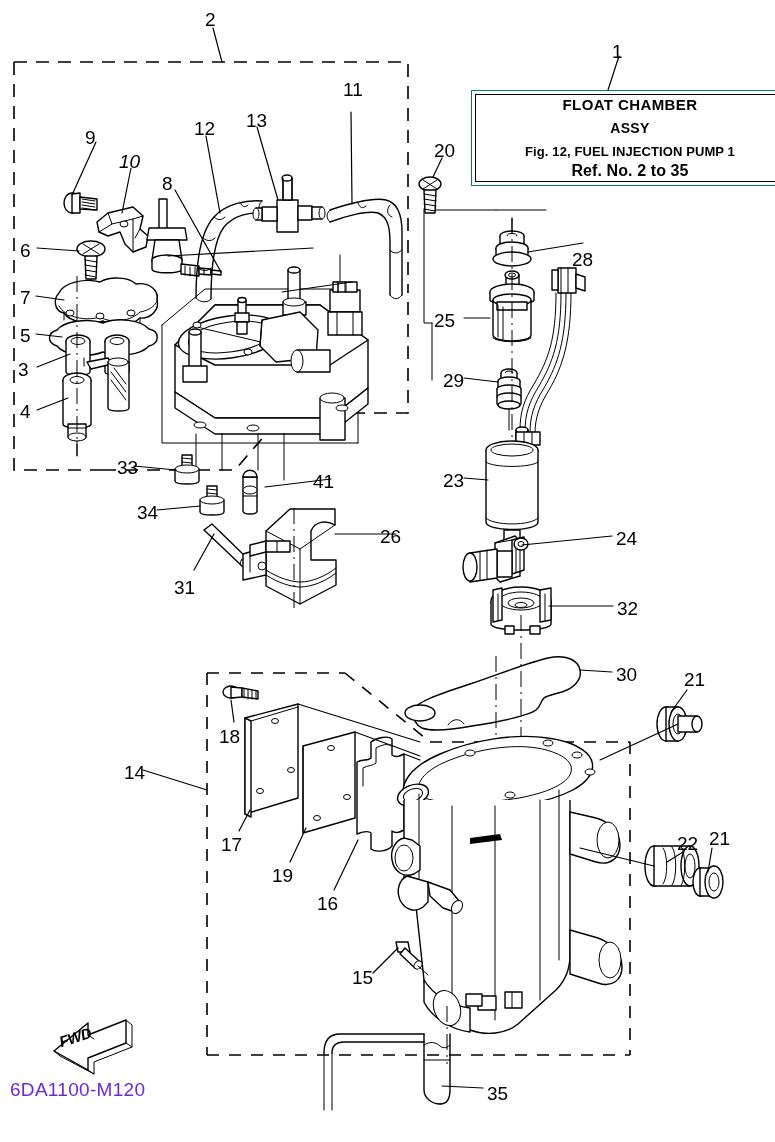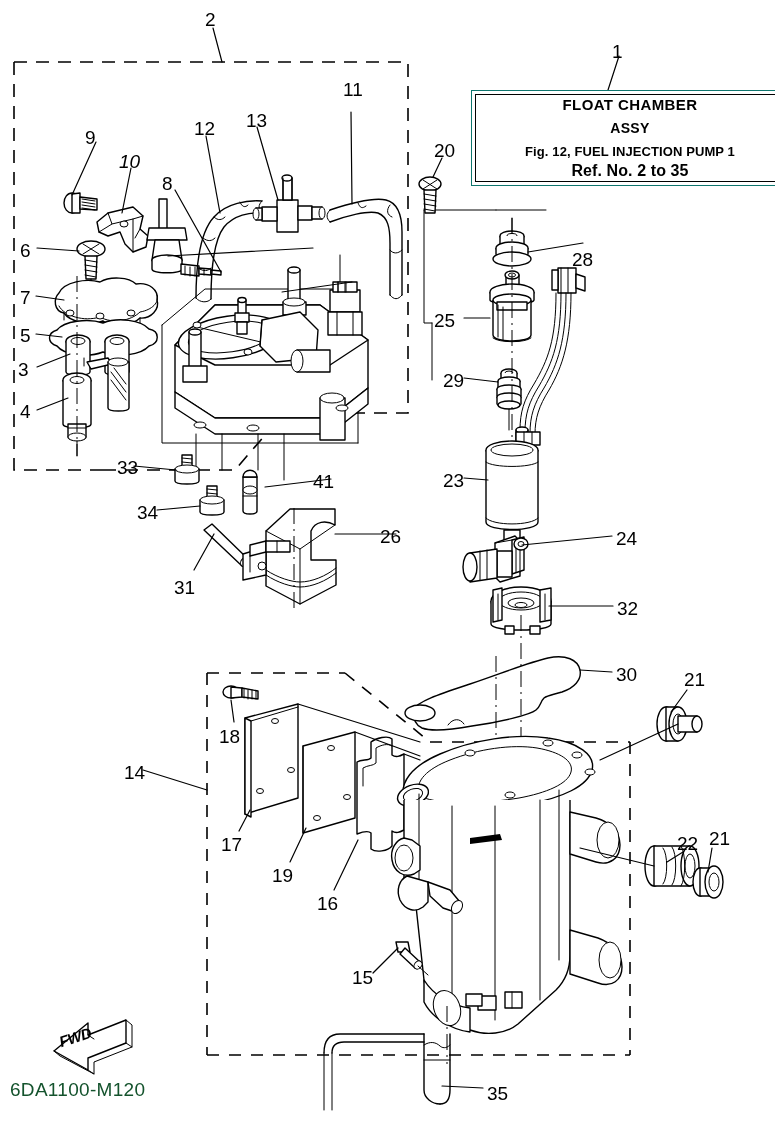--- a/index.html
+++ b/index.html
@@ -76,21 +76,21 @@
     font-size: 16px;
     font-weight: bold;
     letter-spacing: 0.1px;
   }
   .partno {
     position: absolute;
     left: 10px;
     top: 1079px;
     font-size: 19px;
     letter-spacing: 0.3px;
-    color: #14532d;
+    color: #6d28d9;
   }
   .fwd-text {
     position: absolute;
     left: 57px;
     top: 1034px;
     font-size: 15px;
     font-weight: bold;
     font-style: italic;
     color: #000;
     transform: rotate(-18deg);

